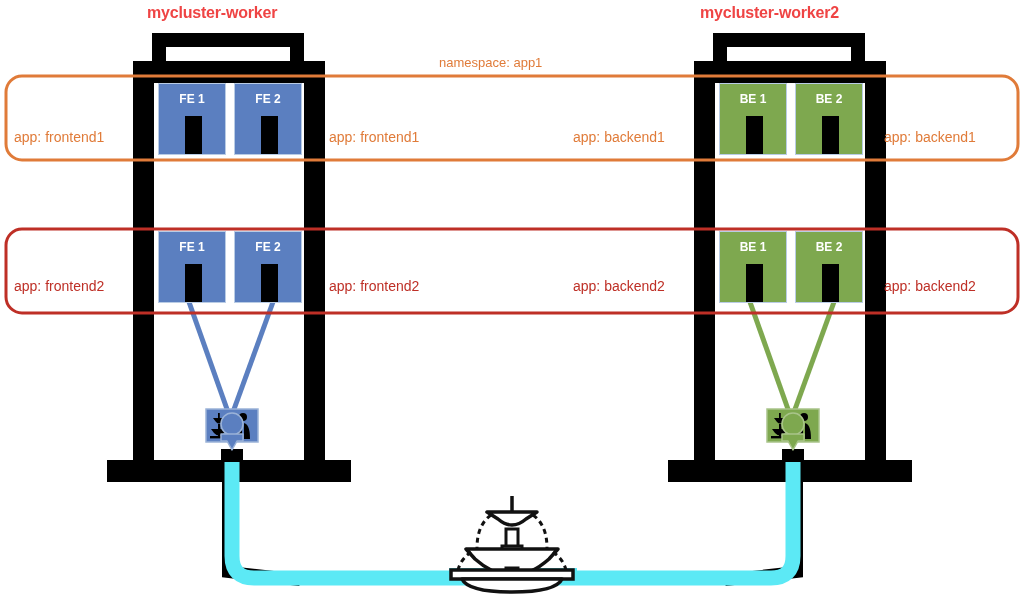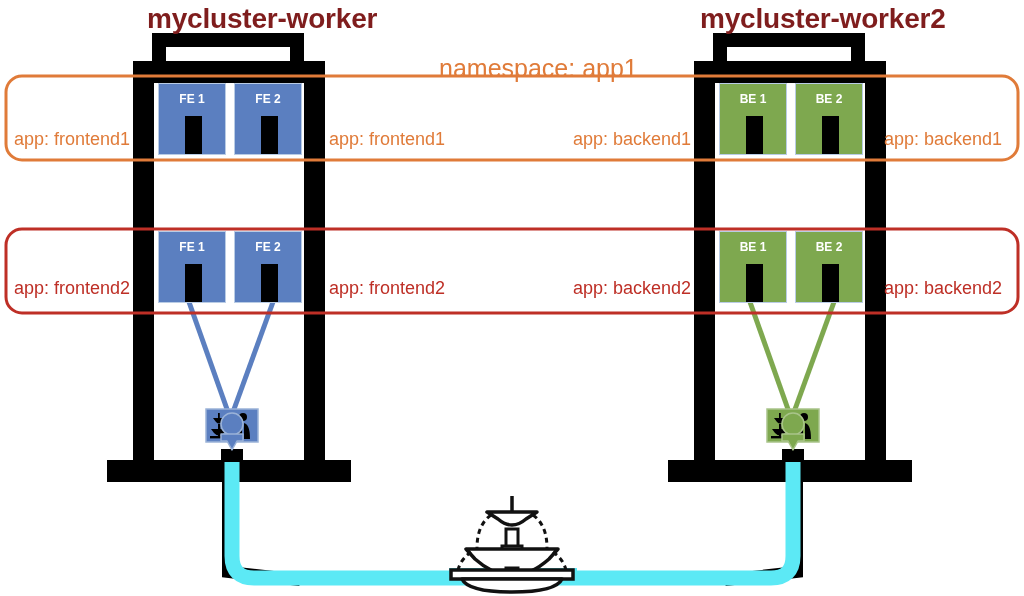--- a/index.html
+++ b/index.html
@@ -23,31 +23,31 @@
     top: 0;
     width: 1024px;
     height: 596px;
   }
   .txt {
     position: absolute;
     white-space: nowrap;
     line-height: 1;
   }
   .node-title {
-    font-size: 28px;
+    font-size: 16px;
     font-weight: bold;
-    color: #7f1d1d;
+    color: #ef4444;
     letter-spacing: -0.2px;
   }
   .ns-title {
-    font-size: 25px;
+    font-size: 13px;
     font-weight: normal;
   }
   .app-label {
-    font-size: 18px;
+    font-size: 14px;
     font-weight: normal;
   }
   .pod-label {
     position: absolute;
     font-size: 12px;
     font-weight: bold;
     color: #ffffff;
     width: 100%;
     text-align: center;
     left: 0;

